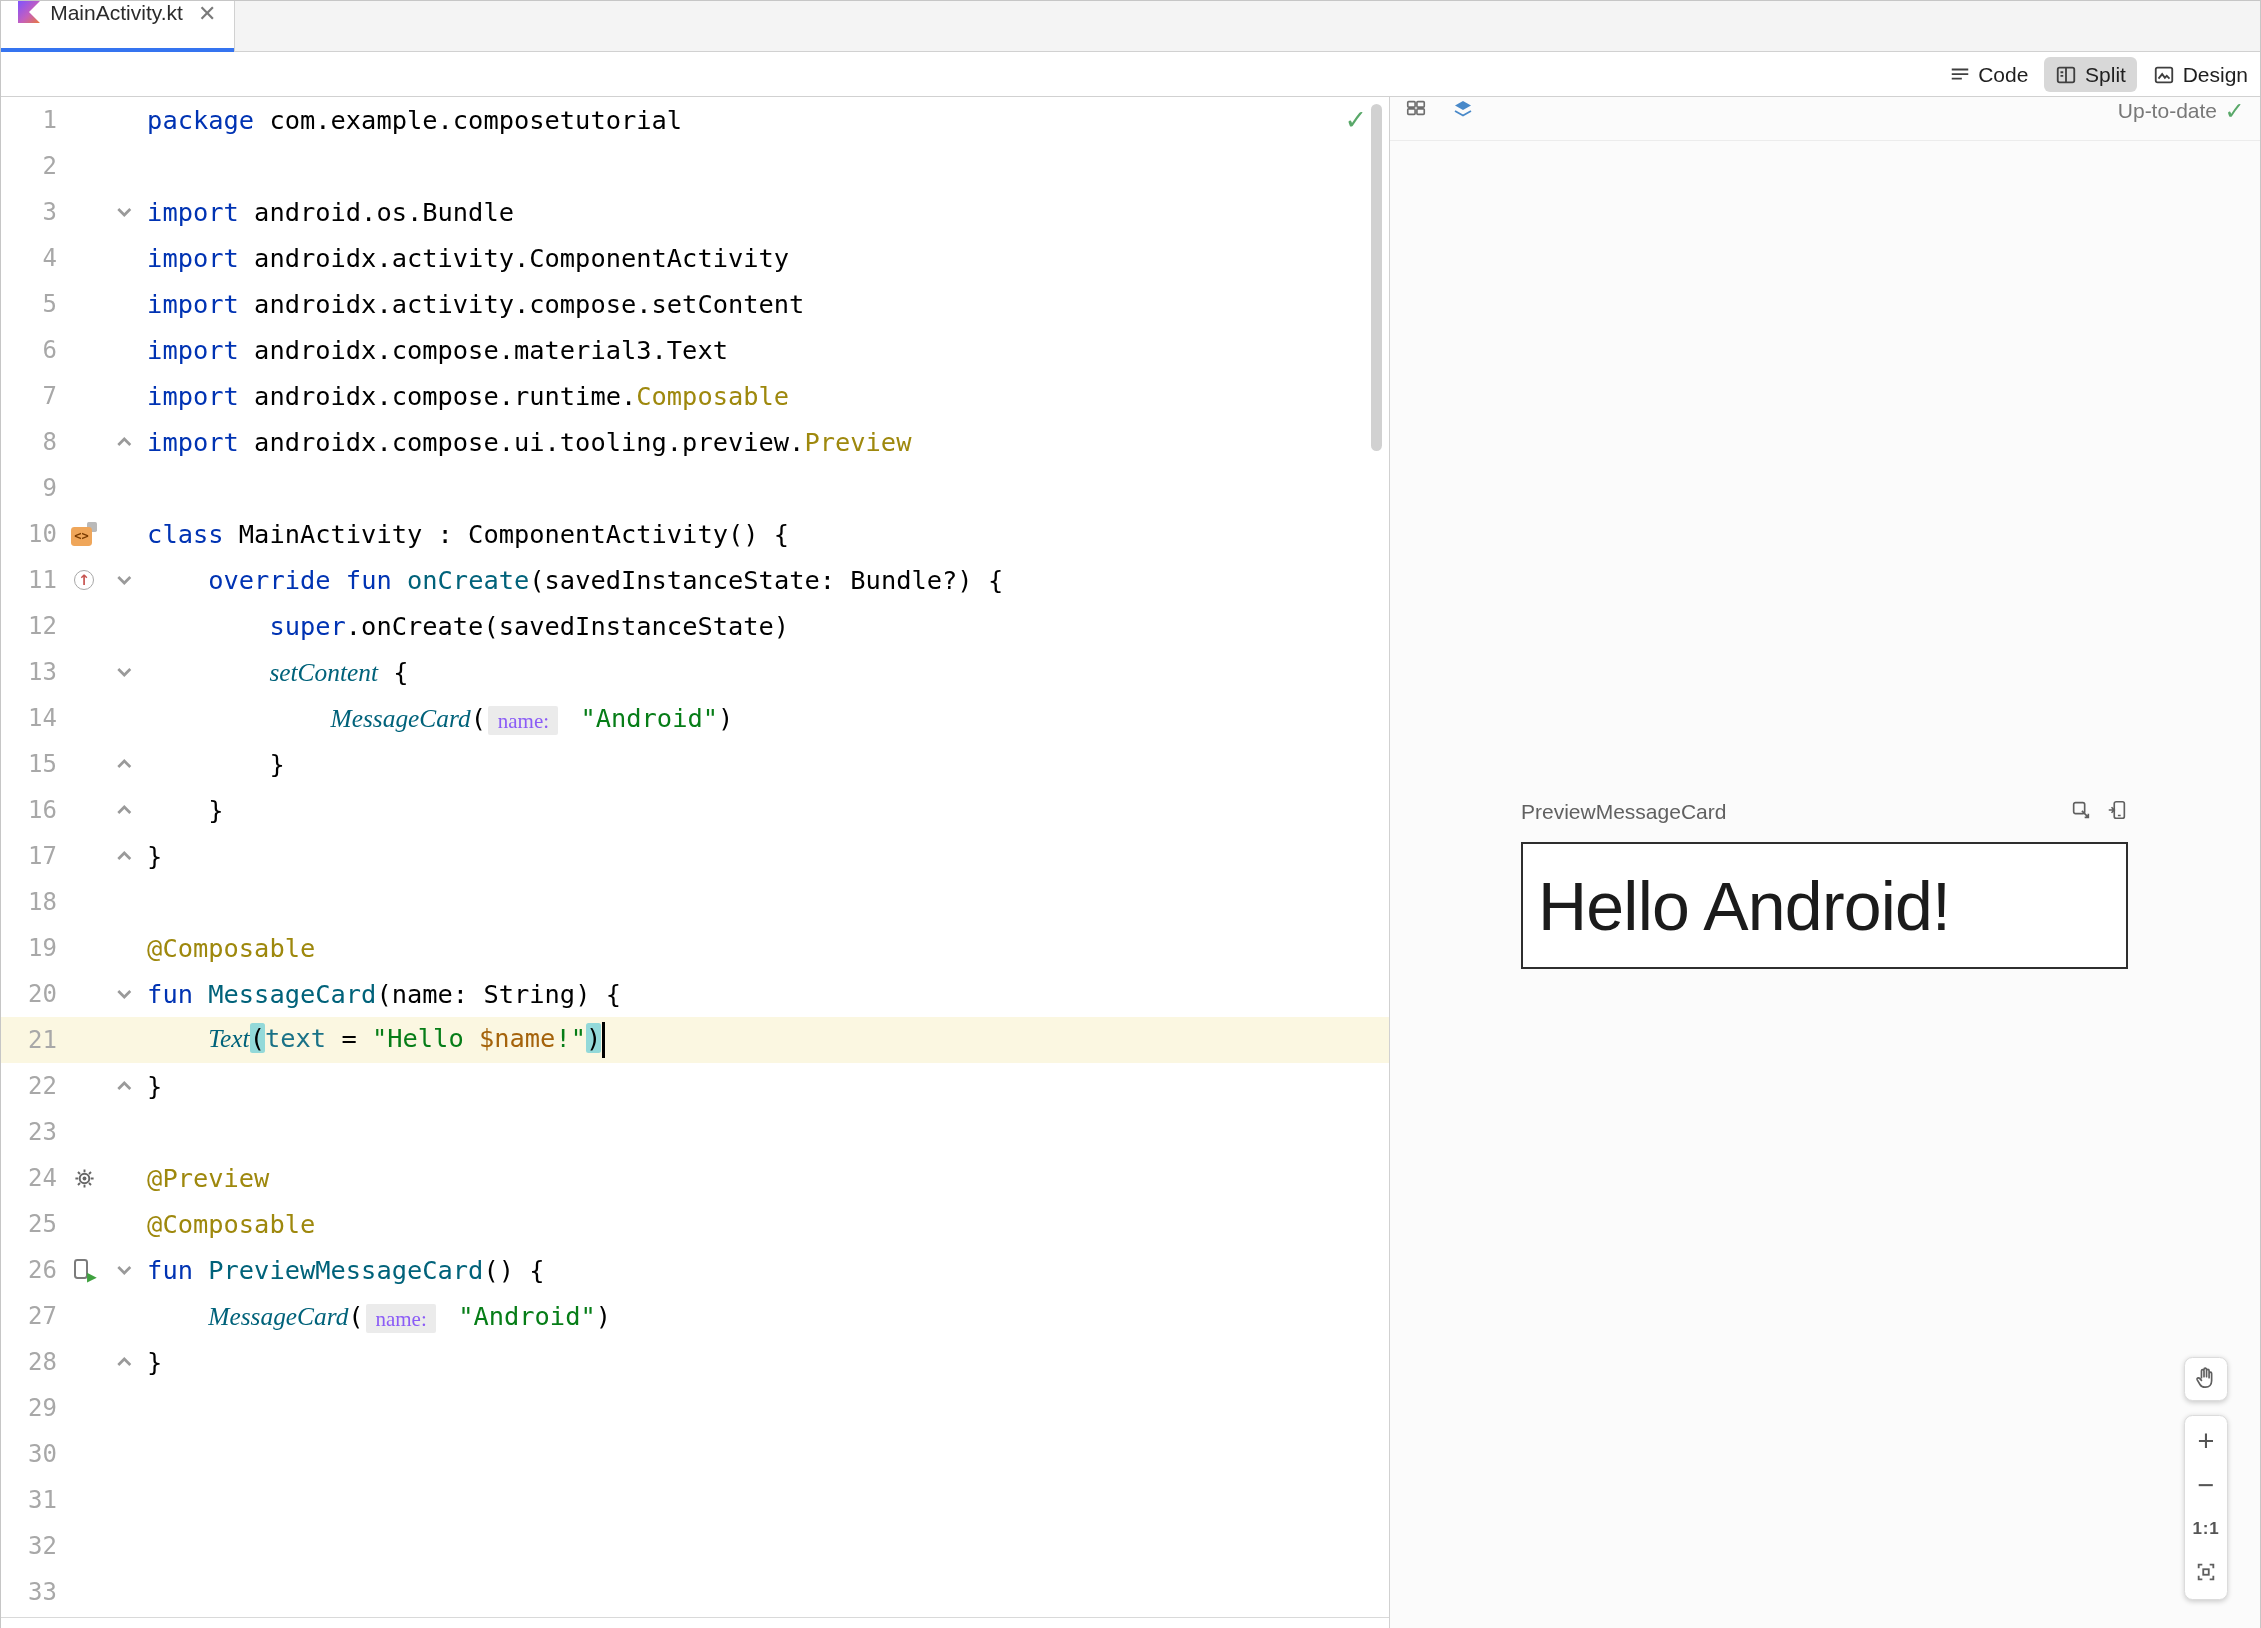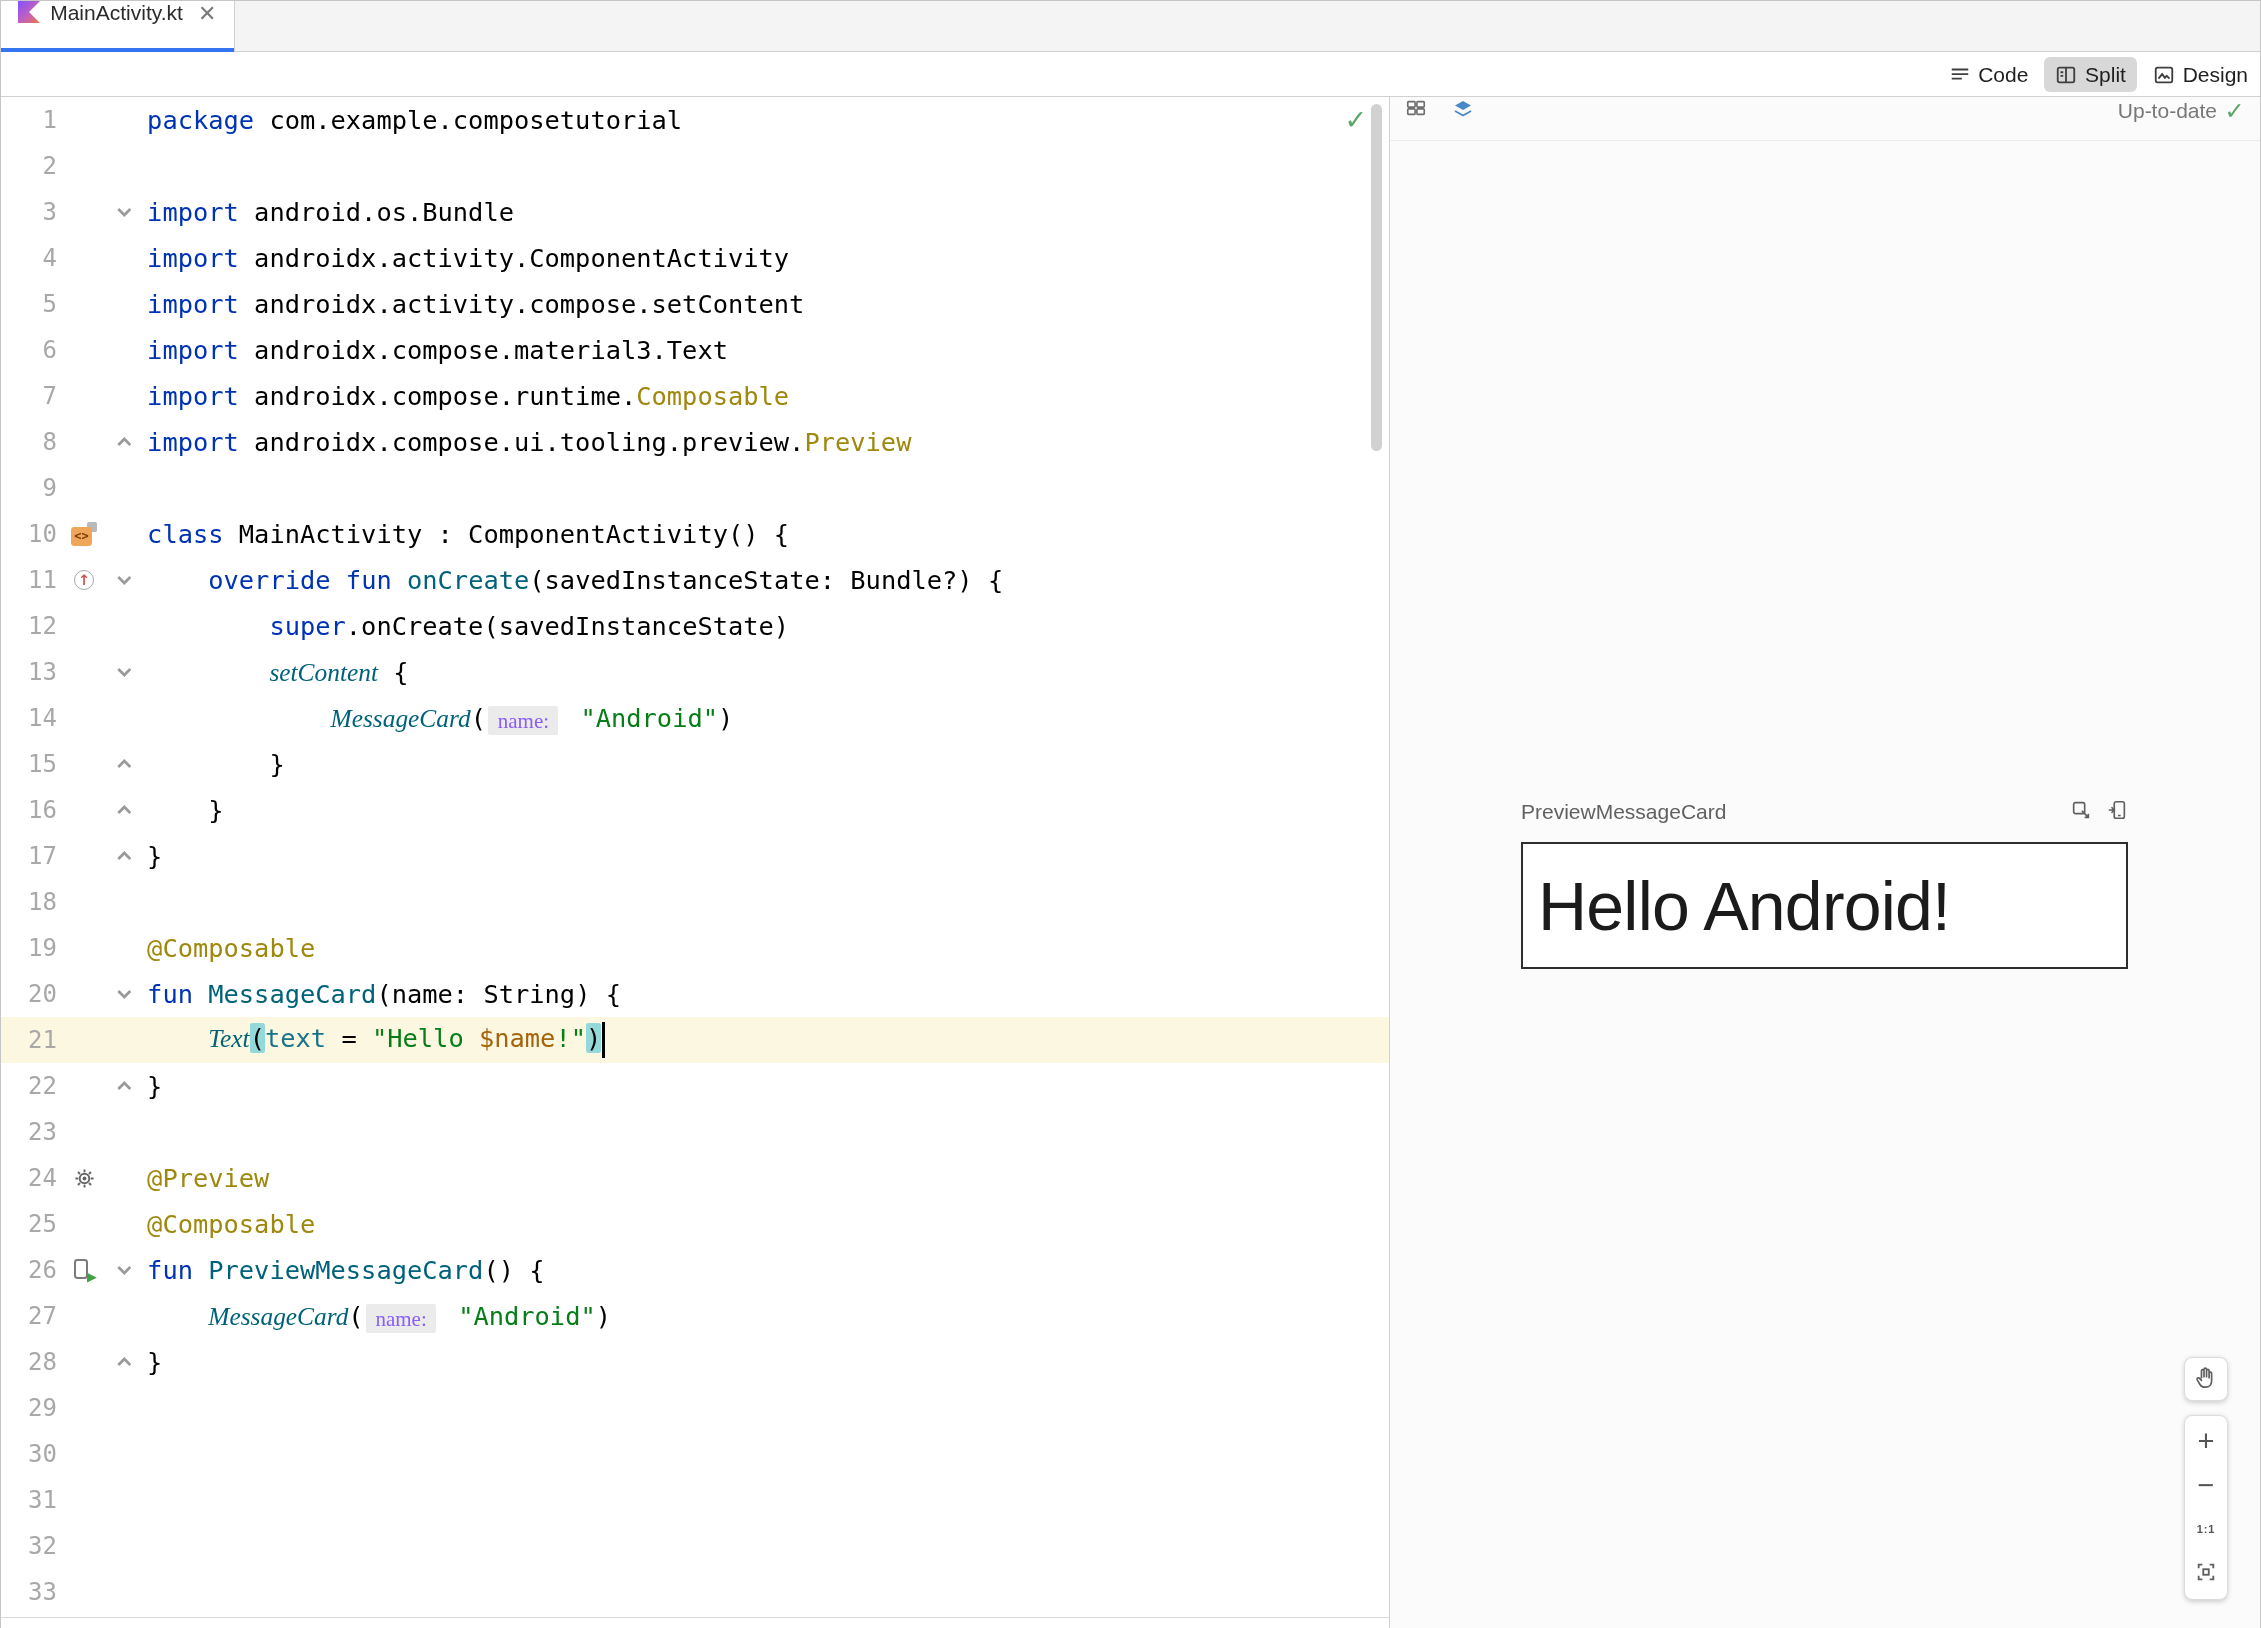--- a/index.html
+++ b/index.html
@@ -88,21 +88,21 @@
   .preview-text { font-size:68px; color:#1b1b1b; padding-left:15px; letter-spacing:-0.8px; white-space:nowrap; }
   .hand-btn { position:absolute; right:32px; top:1260px; width:44px; height:44px;
     background:#fff; border:0.8px solid #dcdcdc; border-radius:8.5px;
     box-shadow:0 1.7px 5.1px rgba(0,0,0,.18); display:flex; align-items:center; justify-content:center; }
   .zoom-group { position:absolute; right:32px; top:1318px; width:44px;
     background:#fff; border:0.8px solid #dcdcdc; border-radius:8.5px;
     box-shadow:0 1.7px 5.1px rgba(0,0,0,.18); display:flex; flex-direction:column;
     align-items:stretch; padding:3.4px 0; }
   .zoom-cell { height:44px; display:flex; align-items:center; justify-content:center;
     color:#555; font-size:29px; }
-  .zoom-cell.ratio { font-size:11px; font-weight:bold; letter-spacing:0.8px; }
+  .zoom-cell.ratio { font-size:17px; font-weight:bold; letter-spacing:0.8px; }
 </style>
 </head>
 <body>
 
 <div class="tabbar">
   <div class="tab">
     <span class="kotlin-icon"></span>
     <span class="tab-title">MainActivity.kt</span>
     <span class="tab-close">✕</span>
   </div>

